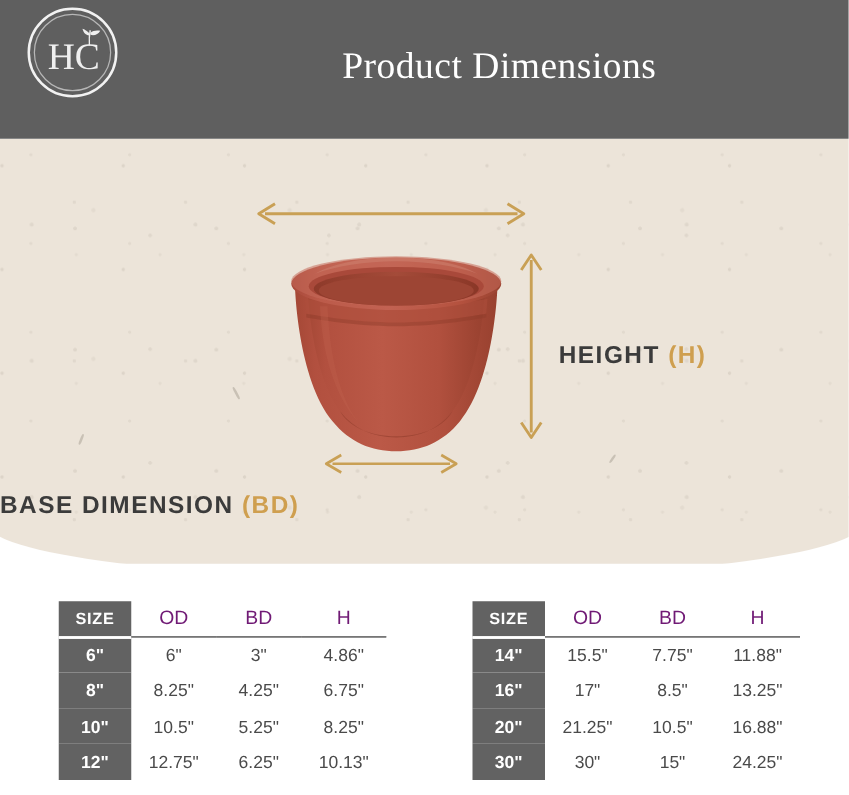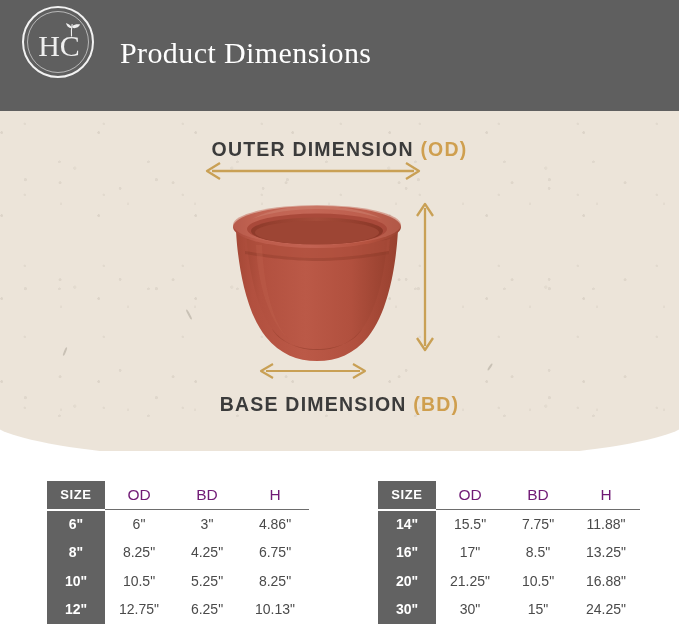--- a/index.html
+++ b/index.html
@@ -45,21 +45,21 @@
     font-size:11.5px; line-height:13.5px;
     width:100px;
   }
   #brand-tagline .rule{
     display:block; height:1px; background:#e9e9e9; margin:3px 0;
   }
   #brand-tagline .tag-line{ display:block; white-space:nowrap; }
 
   #page-title{
     position:absolute; left:0; top:36px; width:679px;
-    padding-left:120px;
+    text-align:center; padding-left:120px;
     font-family:"Liberation Serif", serif;
     font-size:30px; color:#ffffff; letter-spacing:.4px;
   }
 
   
   #hero {
     position:absolute; left:0; top:111px; width:679px; height:340px;
     overflow:hidden;
   }
   #hero-bg{
@@ -88,21 +88,21 @@
   #hero-speck-c{ left:489px; top:252px; width:2px; height:8px; transform:rotate(34deg); }
 
   
   .dim-label{
     position:absolute;
     font-size:19.5px; font-weight:bold; letter-spacing:1.2px;
     color:#3b3b3b; white-space:nowrap;
   }
   .dim-label .code{ color:#cf9f4f; }
   #label-od{ left:0; top:27px; width:679px; text-align:center; }
-  #label-bd{ left:0; top:282px; width:679px; text-align:center; }
+  #label-bd{ left:0; top:282px; width:679px; text-align:left; }
   #label-height{ left:447px; top:162px; }
 
   .arrow-svg{ position:absolute; overflow:visible; }
   #arrow-od{ left:204px; top:50px; }
   #arrow-bd{ left:258px; top:251px; }
   #arrow-height{ left:412px; top:90px; }
 
   
   #pot{ position:absolute; left:222px; top:88px; width:190px; height:170px; }
 
@@ -159,24 +159,20 @@
   <div id="page-title">Product Dimensions</div>
 </div>
 
 <div id="hero">
 
   <div id="hero-bg"></div>
   <div id="hero-speck-a"></div>
   <div id="hero-speck-b"></div>
   <div id="hero-speck-c"></div>
 
-  <div class="dim-label" id="label-od">
-    <span>OUTER DIMENSION</span>
-    <span class="code">(OD)</span>
-  </div>
 
   <svg class="arrow-svg" id="arrow-od" width="218" height="20" viewBox="0 0 218 20">
     <line x1="8" y1="10" x2="210" y2="10" stroke="#c9a055" stroke-width="2.3"></line>
     <polyline points="16,2 3,10 16,18" fill="none" stroke="#c9a055" stroke-width="2.3" stroke-linejoin="round"></polyline>
     <polyline points="202,2 215,10 202,18" fill="none" stroke="#c9a055" stroke-width="2.3" stroke-linejoin="round"></polyline>
   </svg>
 
   <svg id="pot" viewBox="0 0 190 170">
     <defs>
       <linearGradient id="bodyGrad" x1="0" y1="0" x2="1" y2="0">
@@ -229,20 +225,24 @@
 
     <path d="M34 46 C36 92 50 124 66 140 C52 124 42 92 40 46 Z" fill="#c0604e" opacity="0.35"></path>
   </svg>
 
   <svg class="arrow-svg" id="arrow-height" width="26" height="152" viewBox="0 0 26 152">
     <line x1="13" y1="7" x2="13" y2="145" stroke="#c9a055" stroke-width="2.3"></line>
     <polyline points="5,15 13,3 21,15" fill="none" stroke="#c9a055" stroke-width="2.3" stroke-linejoin="round"></polyline>
     <polyline points="5,137 13,149 21,137" fill="none" stroke="#c9a055" stroke-width="2.3" stroke-linejoin="round"></polyline>
   </svg>
 
+  <div class="dim-label" id="label-height">
+    <span>HEIGHT</span>
+    <span class="code">(H)</span>
+  </div>
 
   <svg class="arrow-svg" id="arrow-bd" width="110" height="18" viewBox="0 0 110 18">
     <line x1="8" y1="9" x2="102" y2="9" stroke="#c9a055" stroke-width="2.1"></line>
     <polyline points="15,2 3,9 15,16" fill="none" stroke="#c9a055" stroke-width="2.1" stroke-linejoin="round"></polyline>
     <polyline points="95,2 107,9 95,16" fill="none" stroke="#c9a055" stroke-width="2.1" stroke-linejoin="round"></polyline>
   </svg>
 
   <div class="dim-label" id="label-bd">
     <span>BASE DIMENSION</span>
     <span class="code">(BD)</span>

